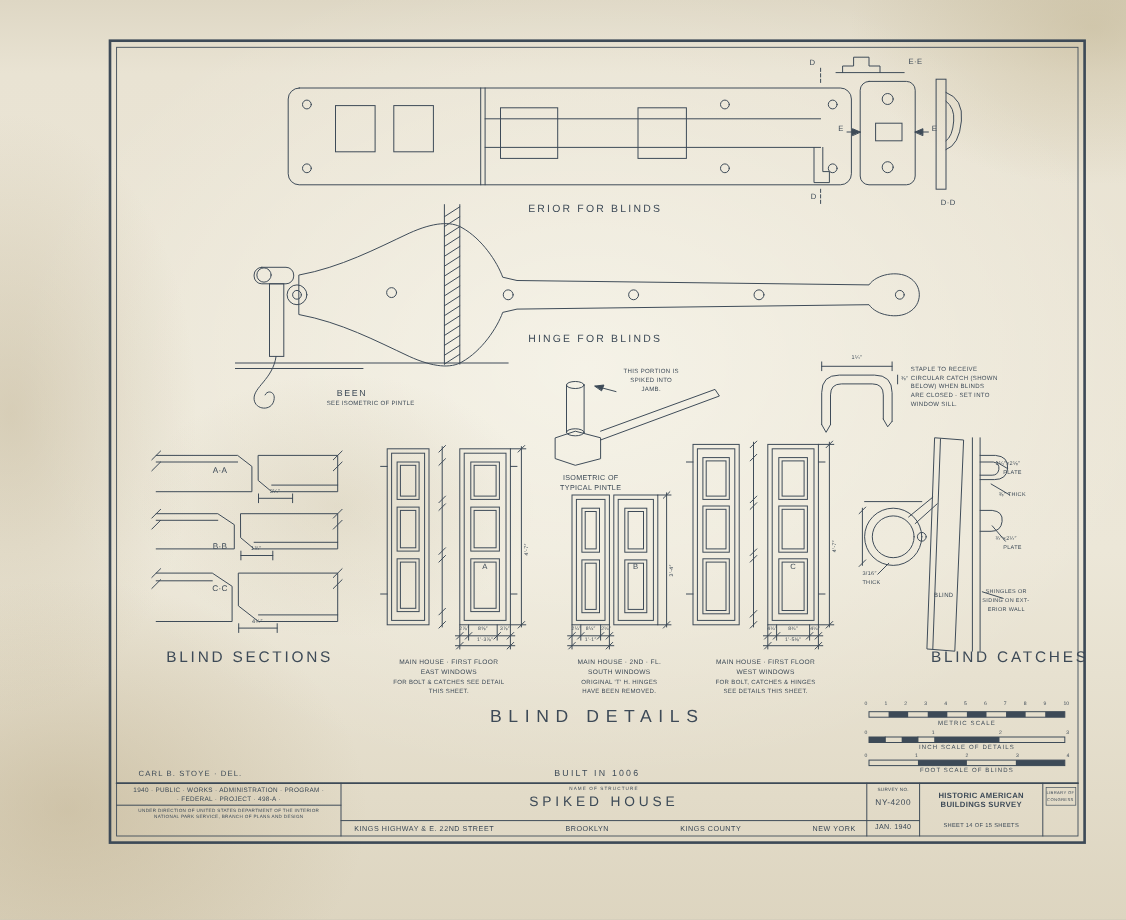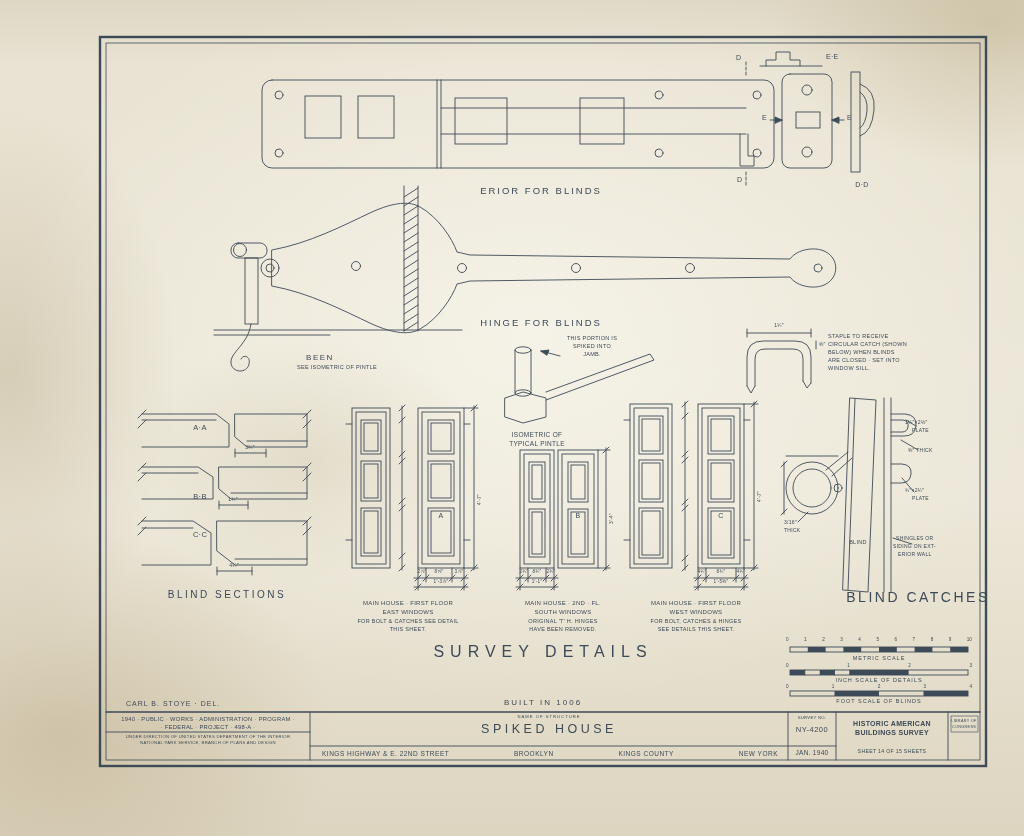--- a/index.html
+++ b/index.html
@@ -308,21 +308,21 @@
 </svg>
 
 <span class="t" style="left:736px;top:54px">D</span>
 <span class="t" style="left:826px;top:53px">E·E</span>
 <span class="t" style="left:762px;top:114px">E</span>
 <span class="t" style="left:847px;top:114px">E</span>
 <span class="t" style="left:737px;top:176px">D</span>
 <span class="t c" style="left:862px;top:181px">D·D</span>
 <span class="t c" style="left:541px;top:186px;font-size:9.5px;letter-spacing:2px">ERIOR FOR BLINDS</span>
 
-<span class="t c" style="left:541px;top:318px;font-size:9.5px;letter-spacing:2px">HINGE FOR BLINDS</span>
+<span class="t c" style="left:541px;top:304px;font-size:9.5px;letter-spacing:2px">HINGE FOR BLINDS</span>
 <span class="t c" style="left:320px;top:354px;font-size:8px;letter-spacing:1.5px">BEEN</span>
 <span class="t c" style="left:337px;top:365px;font-size:5.5px">SEE ISOMETRIC OF PINTLE</span>
 
 <span class="t c" style="left:592px;top:336px;font-size:5.5px">THIS PORTION IS</span>
 <span class="t c" style="left:592px;top:344px;font-size:5.5px">SPIKED INTO</span>
 <span class="t c" style="left:592px;top:352px;font-size:5.5px">JAMB.</span>
 <span class="t c" style="left:537px;top:432px;font-size:6.5px">ISOMETRIC OF</span>
 <span class="t c" style="left:537px;top:441px;font-size:6.5px">TYPICAL PINTLE</span>
 
 <span class="t c" style="left:779px;top:323px;font-size:5px">1¼″</span>
@@ -332,21 +332,21 @@
 <span class="t" style="left:828px;top:350px;font-size:5.5px">BELOW) WHEN BLINDS</span>
 <span class="t" style="left:828px;top:358px;font-size:5.5px">ARE CLOSED · SET INTO</span>
 <span class="t" style="left:828px;top:366px;font-size:5.5px">WINDOW SILL.</span>
 
 <span class="t c" style="left:200px;top:424px;font-size:7.5px">A·A</span>
 <span class="t c" style="left:250px;top:445px;font-size:5px">3¼″</span>
 <span class="t c" style="left:200px;top:493px;font-size:7.5px">B·B</span>
 <span class="t c" style="left:233px;top:497px;font-size:5px">1¾″</span>
 <span class="t c" style="left:200px;top:531px;font-size:7.5px">C·C</span>
 <span class="t c" style="left:234px;top:563px;font-size:5px">4¼″</span>
-<span class="t c" style="left:227px;top:590px;font-size:10px;letter-spacing:2.5px">BLIND SECTIONS</span>
+<span class="t c" style="left:227px;top:590px;font-size:14px;letter-spacing:2.5px">BLIND SECTIONS</span>
 
 <span class="t c" style="left:441px;top:512px;font-size:7px">A</span>
 <span class="t c" style="left:422px;top:570px;font-size:4.6px">2⅞″</span>
 <span class="t c" style="left:439px;top:570px;font-size:4.6px">8⅝″</span>
 <span class="t c" style="left:459px;top:570px;font-size:4.6px">3⅞″</span>
 <span class="t c" style="left:441px;top:580px;font-size:4.6px">1′-3⅞″</span>
 <span class="t v" style="left:478px;top:505px;font-size:4.8px">4′-7″</span>
 <span class="t c" style="left:408px;top:600px;font-size:6px">MAIN HOUSE · FIRST FLOOR</span>
 <span class="t c" style="left:408px;top:609px;font-size:6px">EAST WINDOWS</span>
 <span class="t c" style="left:408px;top:619px;font-size:5.5px">FOR BOLT &amp; CATCHES SEE DETAIL</span>
@@ -380,21 +380,21 @@
 <span class="t" style="left:905px;top:488px;font-size:5px">¾″×2¼″</span>
 <span class="t" style="left:912px;top:496px;font-size:5px">PLATE</span>
 <span class="t" style="left:784px;top:520px;font-size:5px">3/16″</span>
 <span class="t" style="left:784px;top:528px;font-size:5px">THICK</span>
 <span class="t c" style="left:858px;top:540px;font-size:5.5px">BLIND</span>
 <span class="t" style="left:896px;top:536px;font-size:5px">SHINGLES OR</span>
 <span class="t" style="left:893px;top:544px;font-size:5px">SIDING ON EXT-</span>
 <span class="t" style="left:898px;top:552px;font-size:5px">ERIOR WALL</span>
 <span class="t c" style="left:918px;top:590px;font-size:14px;letter-spacing:2.5px">BLIND CATCHES</span>
 
-<span class="t c" style="left:543px;top:644px;font-size:16px;letter-spacing:6px">SURVEY DETAILS</span>
+<span class="t c" style="left:543px;top:644px;font-size:16px;letter-spacing:6px">BLIND DETAILS</span>
 <span class="t" style="left:126px;top:700px;font-size:7px;letter-spacing:1px">CARL B. STOYE · DEL.</span>
 <span class="t c" style="left:543px;top:699px;font-size:8px;letter-spacing:2px">BUILT IN 1006</span>
 
 <div class="row" style="left:786px;top:637px;width:186px">
   <span>0</span>
       <span>1</span>
       <span>2</span>
       <span>3</span>
       <span>4</span>
       <span>5</span>

